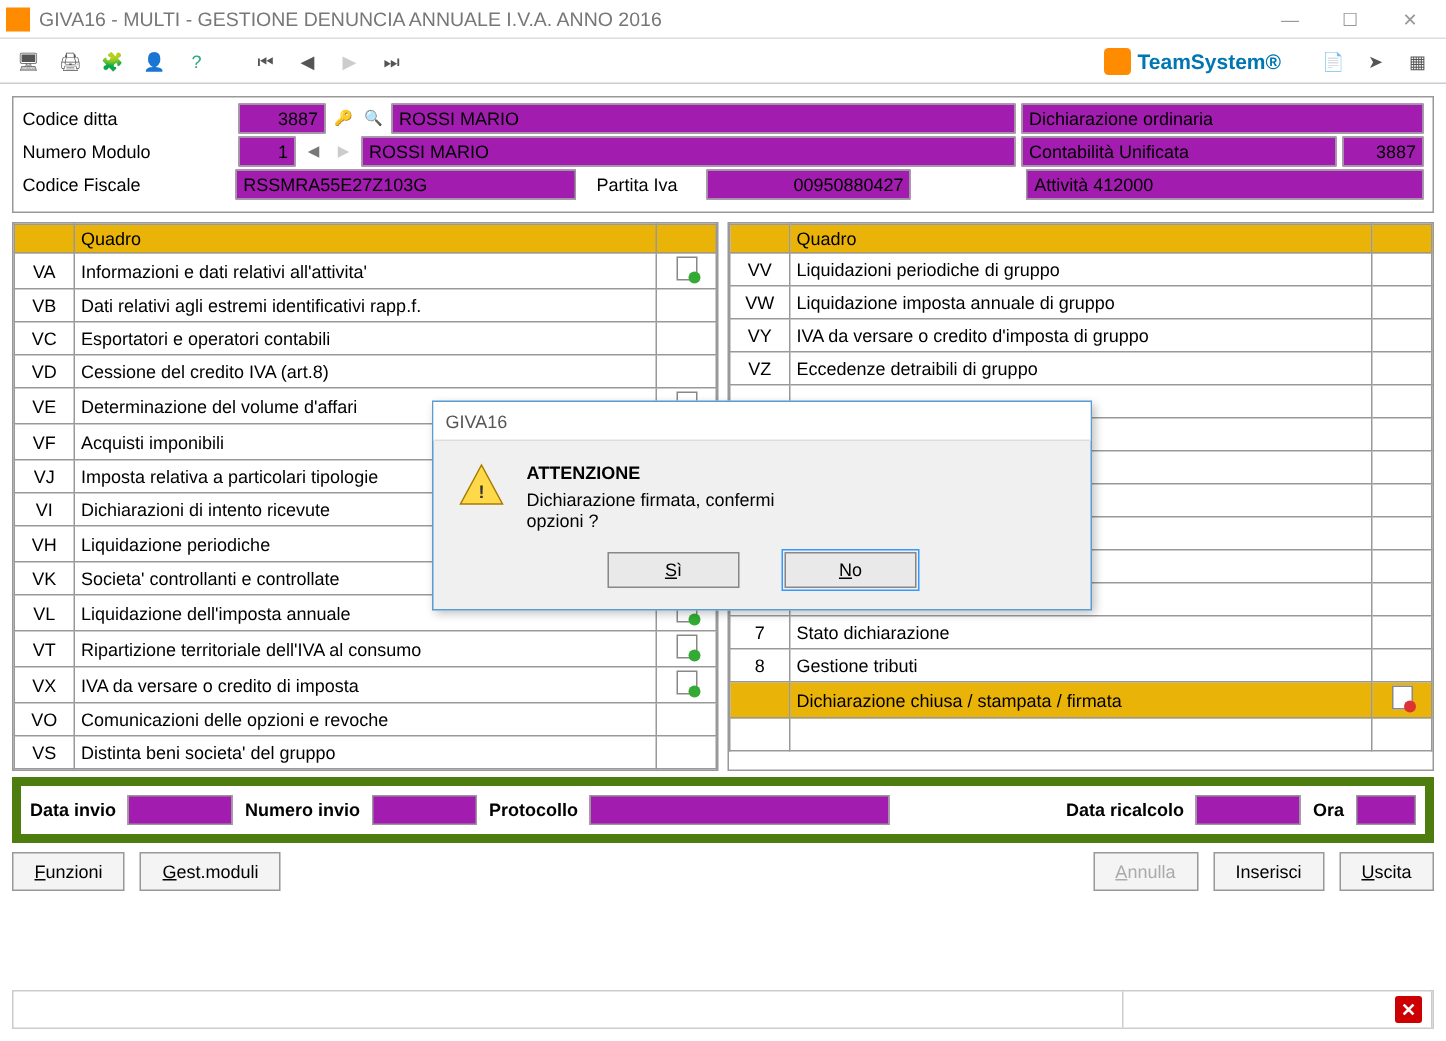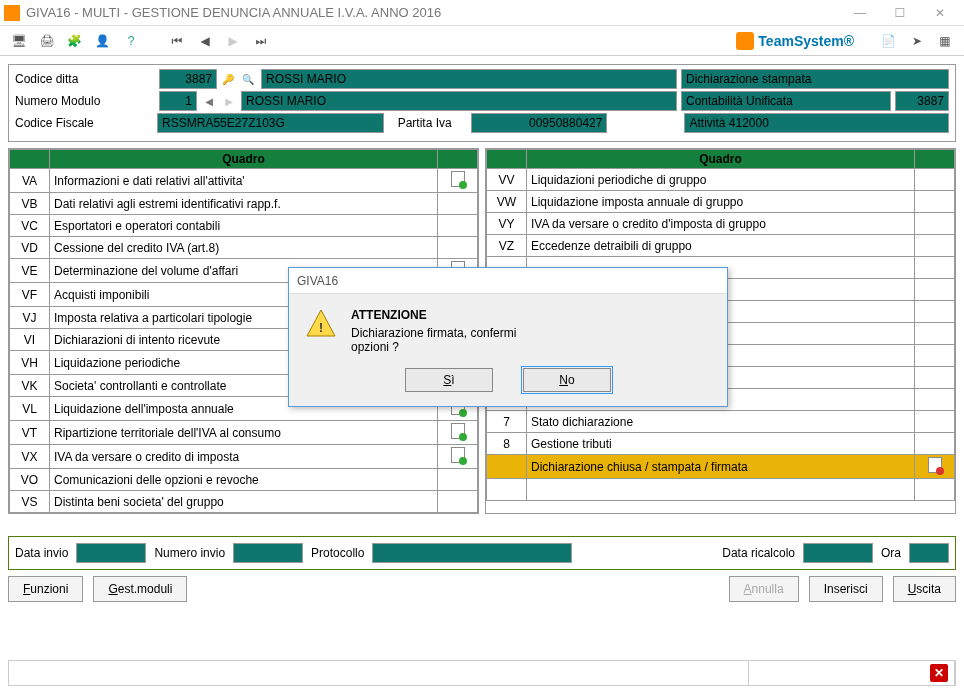--- a/index.html
+++ b/index.html
@@ -21,39 +21,39 @@
   .toolbar .logo .mark { width: 18px; height: 18px; background: #ff8c00; border-radius: 3px; }
   .toolbar .logo .text { color: #0077b3; font-weight: bold; font-size: 14px; }
 
   
   .main { padding: 8px; }
 
   
   .header-box { border: 1px solid #999; padding: 4px 6px 6px; position: relative; margin-bottom: 6px; }
   .header-row { display: flex; align-items: center; margin-bottom: 2px; gap: 4px; }
   .lbl { white-space: nowrap; }
-  .field { border: 1px solid #999; background: #0f766e; height: 20px; padding: 0 4px; display: flex; align-items: center; }
+  .field { border: 1px solid #999; background: #a21caf; height: 20px; padding: 0 4px; display: flex; align-items: center; }
   .field.right { justify-content: flex-end; }
   .small-btn { width: 16px; height: 16px; display: inline-flex; align-items: center; justify-content: center; color: #777; font-size: 10px; }
 
   
   .tables { display: flex; gap: 6px; }
   .table-box { flex: 1; border: 1px solid #999; }
   .table-box table { width: 100%; border-collapse: collapse; }
-  .table-box th { border: 1px solid #999; background: #15803d; font-weight: bold; padding: 2px 4px; text-align: center; }
+  .table-box th { border: 1px solid #999; background: #eab308; font-weight: normal; padding: 2px 4px; text-align: left; }
   .table-box td { border: 1px solid #999; padding: 2px 4px; height: 22px; }
   .col-code { width: 40px; text-align: center; }
   .col-icon { width: 40px; text-align: center; }
   .row-highlight { background: #eab308; }
   .doc-icon { display: inline-block; width: 14px; height: 16px; background: #fff; border: 1px solid #888; position: relative; }
   .doc-icon::after { content: ""; position: absolute; right: -3px; bottom: -3px; width: 8px; height: 8px; border-radius: 50%; background: #3a3; }
   .doc-icon.red::after { background: #d33; }
 
   
-  .bottom-fields { border: 1px solid #4d7c0f; padding: 6px; margin-top: 22px; display: flex; align-items: center; gap: 8px; }
+  .bottom-fields { border: 6px solid #4d7c0f; padding: 6px; margin-top: 4px; display: flex; align-items: center; gap: 8px; font-weight: bold; }
   .bottom-fields .field { height: 20px; }
 
   
   .bottom-btns { display: flex; gap: 10px; margin-top: 6px; align-items: center; }
   .btn { border: 1px solid #999; background: #f4f4f4; padding: 4px 14px; height: 26px; display: inline-flex; align-items: center; }
   .btn .ul { text-decoration: underline; }
   .btn.disabled { color: #aaa; }
   .bottom-btns .spacer { flex: 1; }
 
   
@@ -117,21 +117,21 @@
       <span class="lbl" style="width:140px">Codice ditta</span>
       <div class="field right" style="width:58px">
           <span>3887</span>
         </div>
       <span class="small-btn">🔑</span>
       <span class="small-btn">🔍</span>
       <div class="field" style="flex:1">
           <span>ROSSI MARIO</span>
         </div>
       <div class="field" style="width:268px">
-          <span>Dichiarazione stampata</span>
+          <span>Dichiarazione ordinaria</span>
         </div>
     </div>
     <div class="header-row">
       <span class="lbl" style="width:140px">Numero Modulo</span>
       <div class="field right" style="width:38px">
           <span>1</span>
         </div>
       <span class="small-btn">◀</span>
       <span class="small-btn" style="color:#ccc">▶</span>
       <div class="field" style="flex:1">

